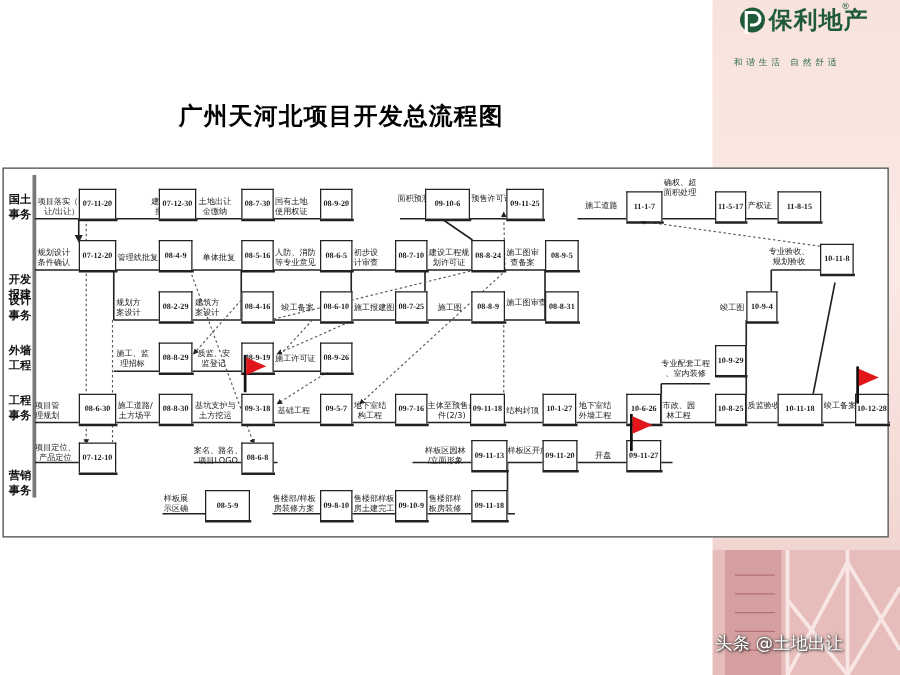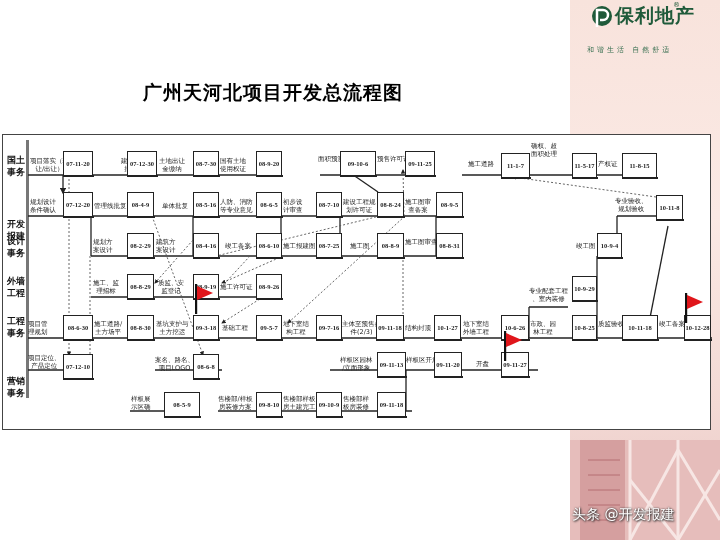--- a/index.html
+++ b/index.html
@@ -329,13 +329,13 @@
 </svg>
 <svg class="flag" style="left:503px;top:331px;" viewBox="0 0 24 30">
   <rect x="1" y="0" width="2.2" height="30" fill="#111"></rect>
   <polygon points="3,2 19,9 3,16" fill="#e0161b"></polygon>
 </svg>
 <svg class="flag" style="left:684px;top:293px;" viewBox="0 0 24 30">
   <rect x="1" y="0" width="2.2" height="30" fill="#111"></rect>
   <polygon points="3,2 19,9 3,16" fill="#e0161b"></polygon>
 </svg>
 
-<div class="watermark">头条 @开发报建</div>
+<div class="watermark">头条 @土地出让</div>
 
 </body></html>

